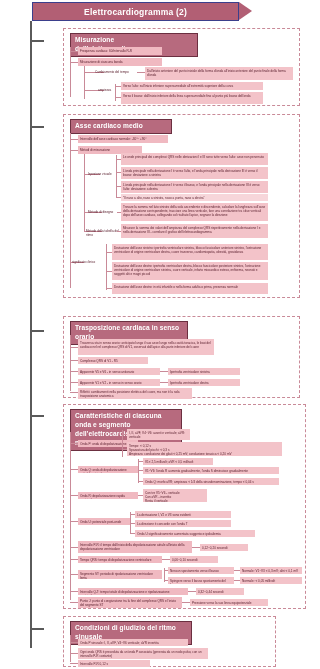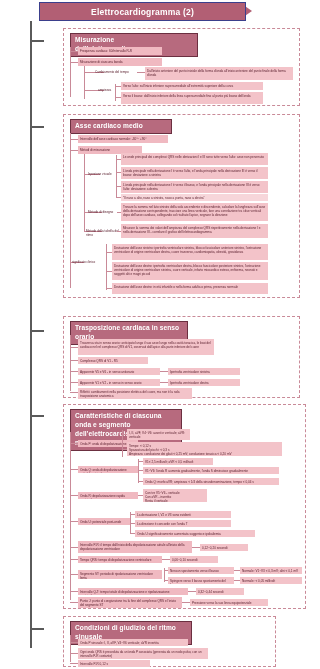--- a/index.html
+++ b/index.html
@@ -7,21 +7,21 @@
     margin: 0; padding: 0;
     width: 310px; height: 669px;
     background: #ffffff;
     font-family: "Liberation Sans", sans-serif;
     overflow: hidden;
   }
   #root { position: relative; width: 310px; height: 669px; }
 
   
   .title-banner {
-    position: absolute; left: 39px; top: 2px;
+    position: absolute; left: 32px; top: 2px;
     width: 207px; height: 19px;
     background: #b25f74;
     border: 1px solid #3b3f8c;
     display: flex; align-items: center; justify-content: center;
     color: #ffffff; font-size: 8.5px; font-weight: bold;
     letter-spacing: .2px;
   }
   .title-arrow {
     position: absolute; left: 239px; top: 2px;
     width: 0; height: 0;

